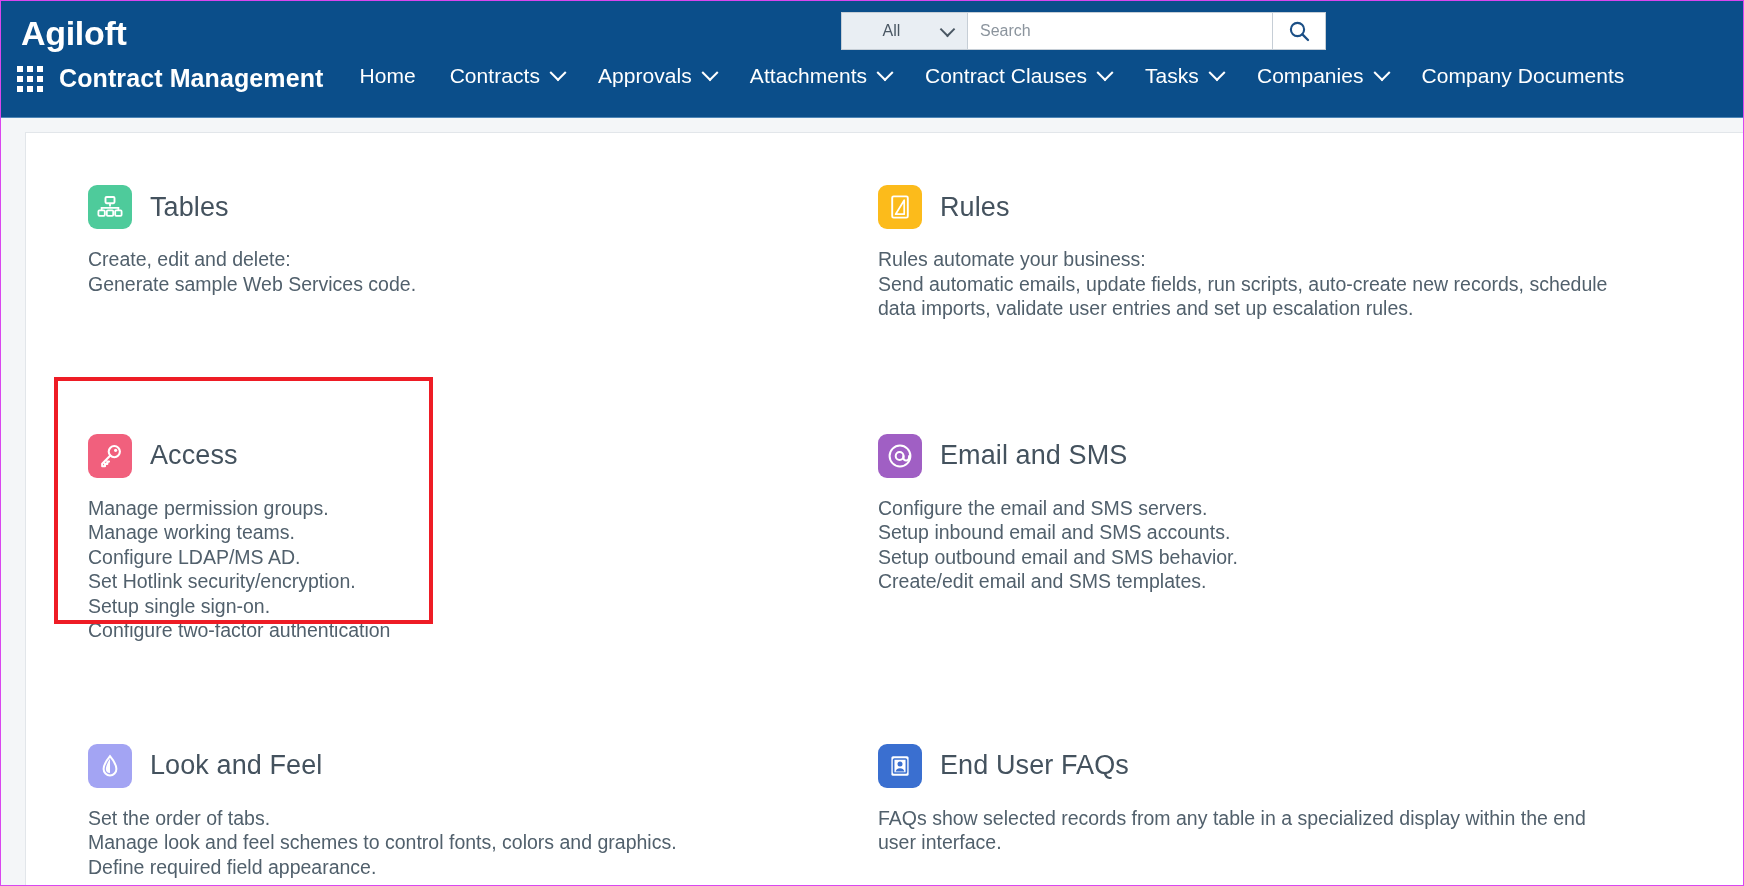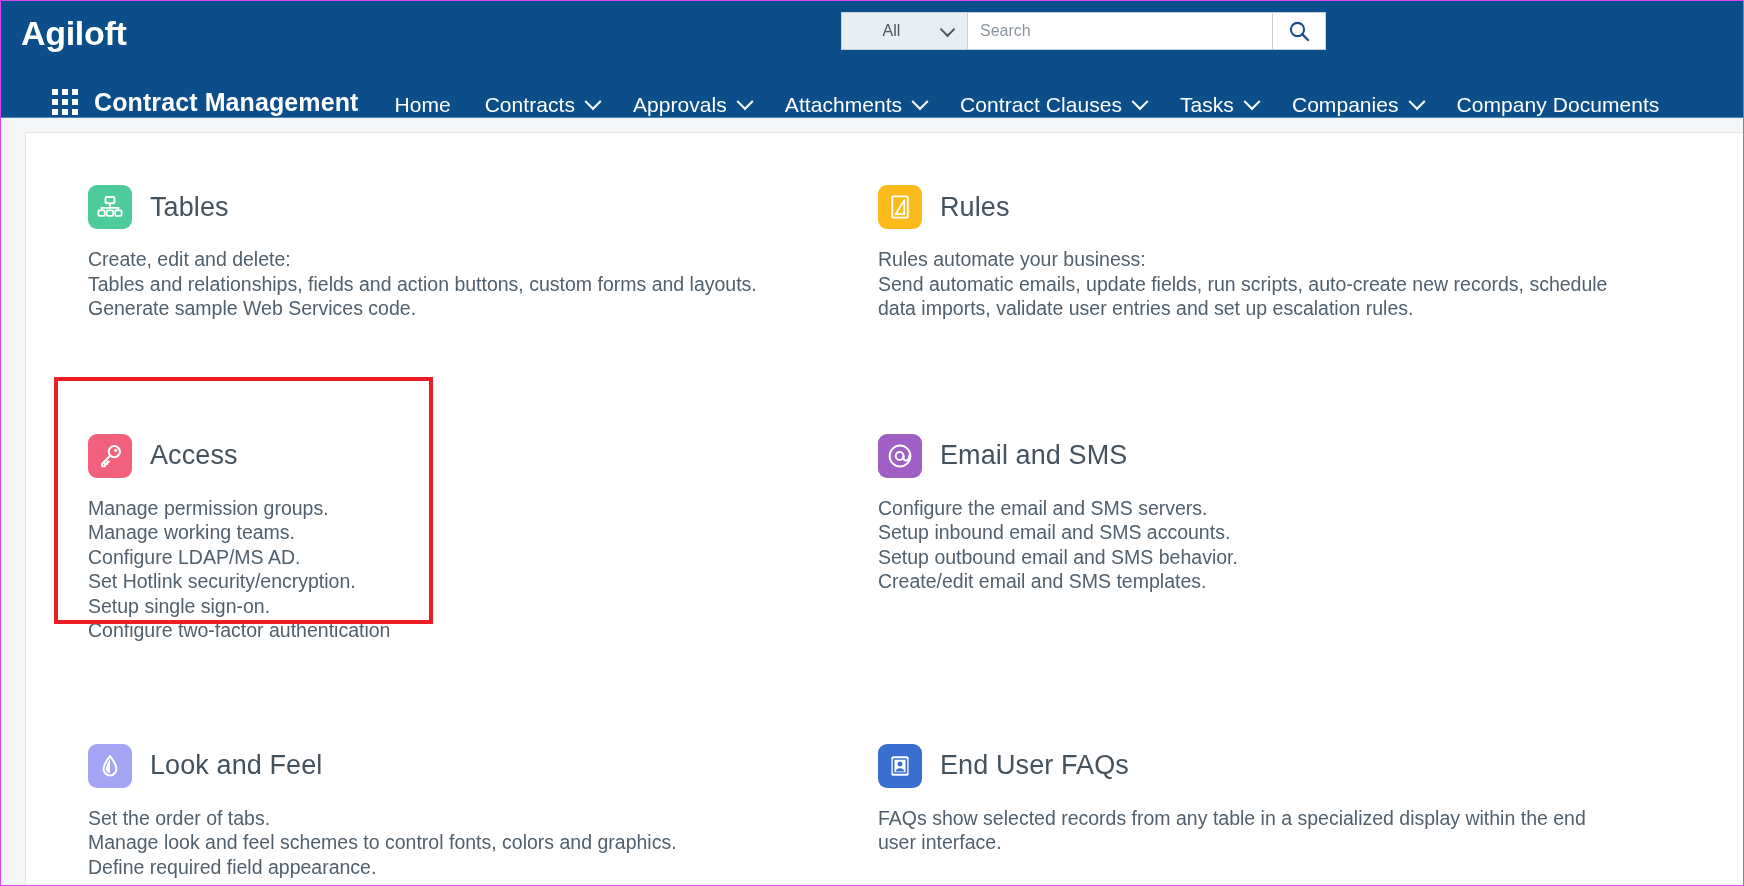--- a/index.html
+++ b/index.html
@@ -104,26 +104,25 @@
     padding: 0;
   }
   .search-btn svg { display: block; }
 
   
   .navbar {
     background: #0b4e8a;
     height: 54px;
     flex: 0 0 54px;
     display: flex;
-    align-items: flex-end;
+    align-items: flex-start;
     border-bottom: 1px solid #4e86b7;
     box-sizing: border-box;
     overflow: hidden;
     white-space: nowrap;
-    padding-left: 35px;
   }
   .grid-icon {
     width: 30px;
     height: 30px;
     margin-left: 14px;
     margin-right: 14px;
     display: grid;
     grid-template-columns: repeat(3, 6px);
     grid-template-rows: repeat(3, 6px);
     gap: 4px;
@@ -325,21 +324,20 @@
                 <path d="M14 10.4 V13.6 M5.6 17.2 V14.8 H22.4 V17.2" fill="none" stroke="#fff" stroke-width="1.8"></path>
                 <rect x="2.4" y="17.4" width="6.4" height="5.4" rx="1" fill="none" stroke="#fff" stroke-width="1.8"></rect>
                 <rect x="10.8" y="17.4" width="6.4" height="5.4" rx="1" fill="none" stroke="#fff" stroke-width="1.8"></rect>
                 <rect x="19.2" y="17.4" width="6.4" height="5.4" rx="1" fill="none" stroke="#fff" stroke-width="1.8"></rect>
               </svg>
             </div>
             <div class="block-title">Tables</div>
           </div>
           <div class="block-desc">
             <span class="ln">Create, edit and delete:</span>
-            <span class="ln">Tables and relationships, fields and action buttons, custom forms and layouts.</span>
             <span class="ln">Generate sample Web Services code.</span>
           </div>
         </div>
 
         <div class="block r1">
           <div class="block-head">
             <div class="tile" style="background:#fcbb1b">
               <svg width="28" height="28" viewBox="0 0 28 28">
                 <rect x="6.2" y="3.4" width="15.6" height="21.2" rx="1.4" fill="none" stroke="#fff" stroke-width="1.9"></rect>
                 <path d="M9.6 21.2 L18.2 7.2 L18.2 21.2 Z" fill="none" stroke="#fff" stroke-width="1.7" stroke-linejoin="round"></path>

